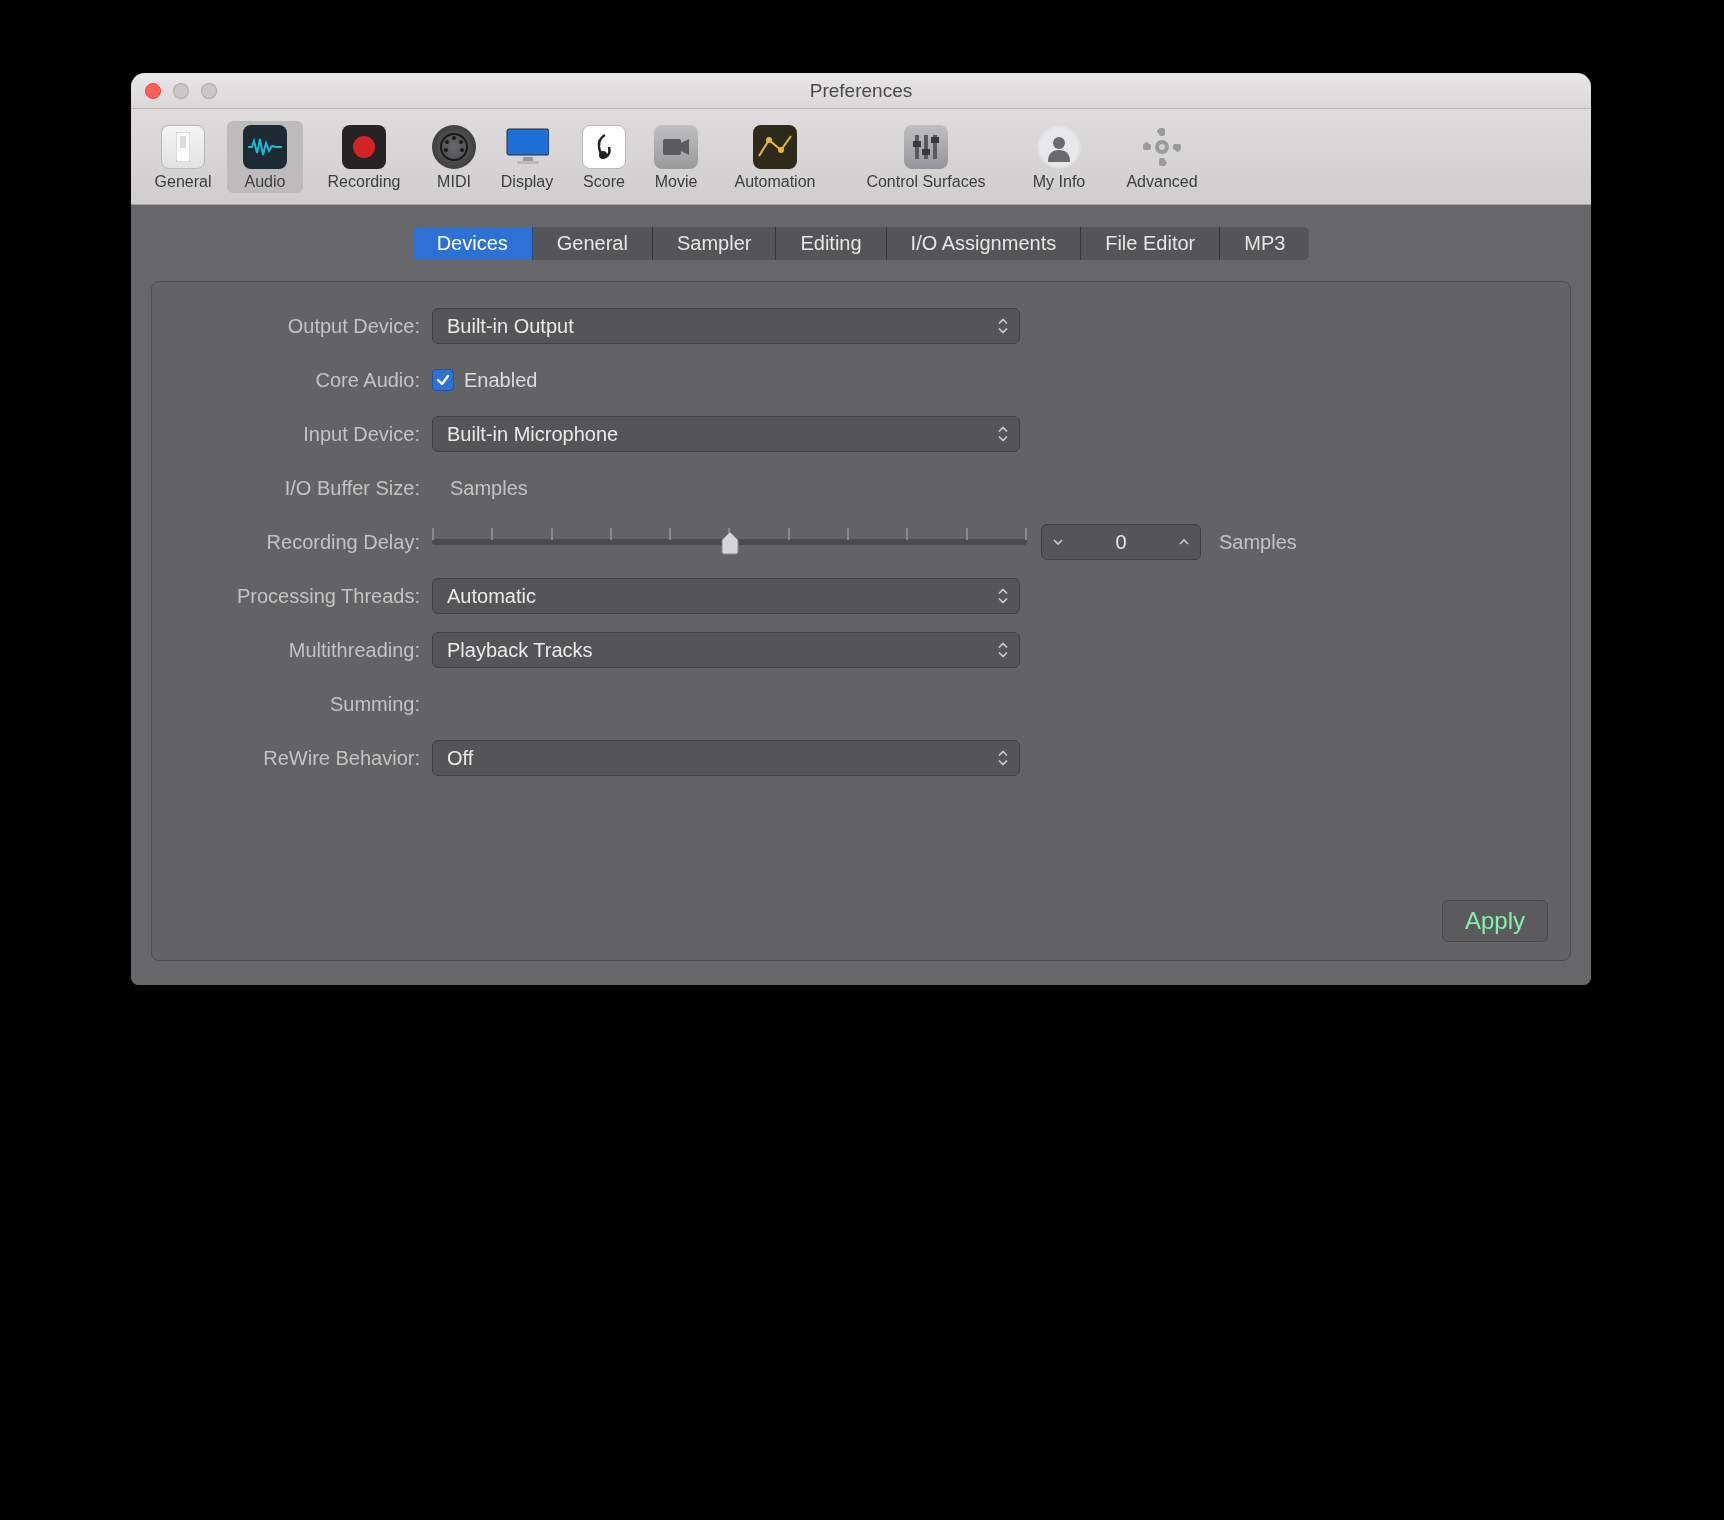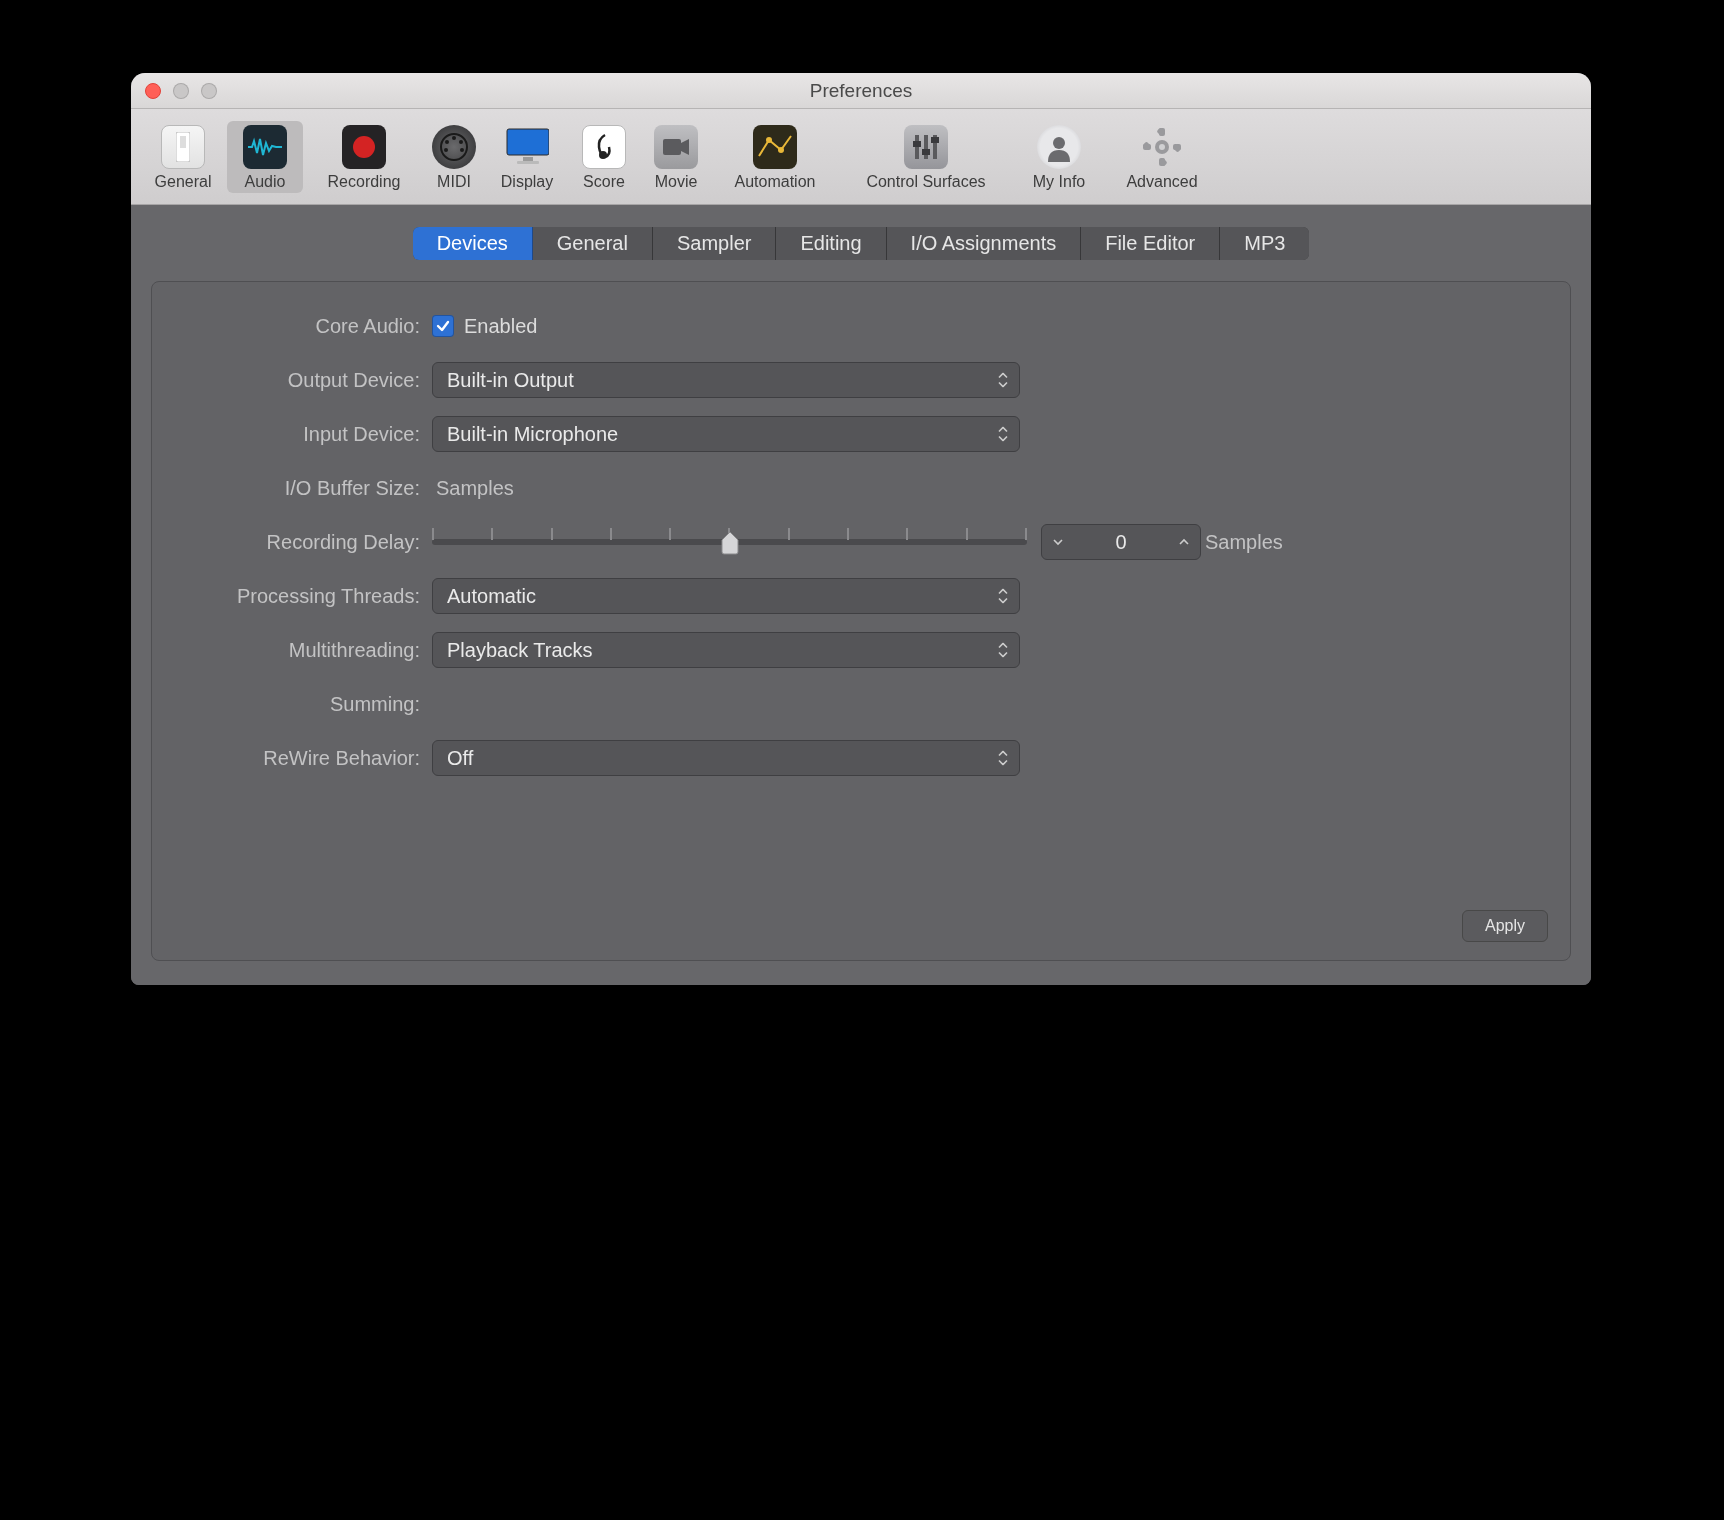--- a/index.html
+++ b/index.html
@@ -141,21 +141,21 @@
     min-height: 40px;
   }
   .lbl {
     width: 256px;
     text-align: right;
     color: #c3c3c4;
     padding-right: 12px;
     font-size: 20px;
   }
   .val { color: #dcdcdc; font-size: 20px; }
-  .after { color: #c3c3c4; margin-left: 4px; font-size: 20px; }
+  .after { color: #c3c3c4; margin-left: 18px; font-size: 20px; }
 
   
   .checkbox {
     width: 22px; height: 22px;
     background: #2e71d4;
     border-radius: 4px;
     margin-right: 10px;
     display: flex; align-items: center; justify-content: center;
     box-shadow: inset 0 0 0 1px rgba(0,0,0,.25);
   }
@@ -237,22 +237,22 @@
   
   .apply-row {
     position: absolute;
     right: 22px;
     bottom: 18px;
   }
   .apply-btn {
     background: #5b5b5e;
     border: 1px solid #484848;
     border-radius: 6px;
-    color: #e5e5e5;
-    font-size: 16px;
+    color: #86efac;
+    font-size: 24px;
     padding: 6px 22px;
   }
 </style>
 </head>
 <body>
 
 <div class="window">
 
   <div class="titlebar">
     <div class="traffic">
@@ -407,42 +407,42 @@
         <div class="subtab">Editing</div>
         <div class="subtab">I/O Assignments</div>
         <div class="subtab">File Editor</div>
         <div class="subtab">MP3</div>
       </div>
     </div>
 
     <div class="group">
 
       <div class="row">
+        <div class="lbl">Output Device:</div>
+        <div class="popup">
+          <span>Built-in Output</span>
+          <span class="chev">
+            <svg width="12" height="7">
+                <polyline points="2,5 6,1 10,5" stroke="#ccc" stroke-width="1.6" fill="none"></polyline>
+              </svg>
+            <svg width="12" height="7">
+                <polyline points="2,2 6,6 10,2" stroke="#ccc" stroke-width="1.6" fill="none"></polyline>
+              </svg>
+          </span>
+        </div>
+      </div>
+
+      <div class="row">
         <div class="lbl">Core Audio:</div>
         <div class="checkbox">
           <svg width="14" height="14">
               <polyline points="2,7 6,11 12,3" stroke="#fff" stroke-width="2.4" fill="none" stroke-linecap="round" stroke-linejoin="round"></polyline>
             </svg>
         </div>
         <div class="val">Enabled</div>
-      </div>
-
-      <div class="row">
-        <div class="lbl">Output Device:</div>
-        <div class="popup">
-          <span>Built-in Output</span>
-          <span class="chev">
-            <svg width="12" height="7">
-                <polyline points="2,5 6,1 10,5" stroke="#ccc" stroke-width="1.6" fill="none"></polyline>
-              </svg>
-            <svg width="12" height="7">
-                <polyline points="2,2 6,6 10,2" stroke="#ccc" stroke-width="1.6" fill="none"></polyline>
-              </svg>
-          </span>
-        </div>
       </div>
 
       <div class="row">
         <div class="lbl">Input Device:</div>
         <div class="popup">
           <span>Built-in Microphone</span>
           <span class="chev">
             <svg width="12" height="7">
                 <polyline points="2,5 6,1 10,5" stroke="#ccc" stroke-width="1.6" fill="none"></polyline>
               </svg>

